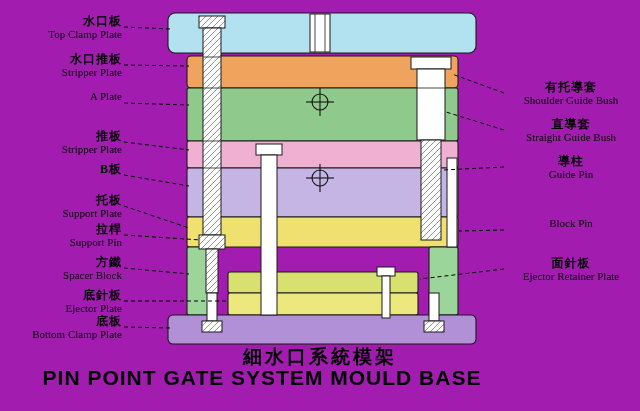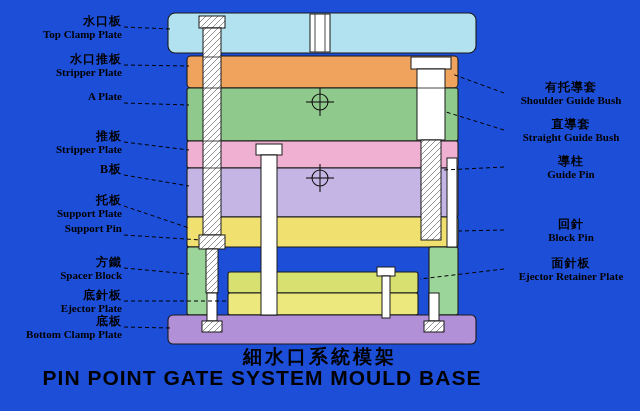--- a/index.html
+++ b/index.html
@@ -6,33 +6,33 @@
   html, body { width: 640px; height: 411px; }
   body {
     background: #fdfdfa;
     font-family: "Liberation Serif", serif;
     color: #000;
   }
   .page {
     position: relative;
     width: 640px;
     height: 411px;
-    background: #1d4ed8;
+    background: #a21caf;
     overflow: hidden;
   }
   svg.diagram { position: absolute; top: 0; left: 0; }
   .plate { stroke: #1a1a1a; stroke-width: 1.1; }
   .part  { stroke: #1a1a1a; stroke-width: 1; fill: #ffffff; }
   .thin  { stroke: #1a1a1a; stroke-width: 0.8; }
   .leader line { stroke: #000; stroke-width: 1; stroke-dasharray: 4 3; }
   .xhair { stroke: #111; stroke-width: 1.1; fill: none; }
 
   .label { position: absolute; line-height: 13px; }
   .label .zh { font-size: 12px; font-weight: bold; letter-spacing: 1px; line-height: 14px; }
-  .label .en { font-size: 11px; font-weight: bold; line-height: 13px; }
+  .label .en { font-size: 11px; font-weight: normal; line-height: 13px; }
   .left-lbl  { left: 2px;  width: 120px; text-align: right; }
   .right-lbl { left: 505px; width: 132px; text-align: center; }
 
   .title-zh {
     position: absolute; top: 344px; left: 160px; width: 320px;
     text-align: center; font-size: 19px; font-weight: bold; letter-spacing: 3px; font-family: Liberation Mono, monospace;
   }
   .title-en {
     position: absolute; top: 366px; left: 0; width: 524px;
     text-align: center; font-size: 21px; font-weight: bold; letter-spacing: 1px;
@@ -153,20 +153,21 @@
     <div class="en">Stripper Plate</div>
   </div>
   <div class="label left-lbl" style="top:162px">
     <div class="zh">B板</div>
   </div>
   <div class="label left-lbl" style="top:193px">
     <div class="zh">托板</div>
     <div class="en">Support Plate</div>
   </div>
   <div class="label left-lbl" style="top:222px">
+    <div class="zh">拉桿</div>
     <div class="en">Support Pin</div>
   </div>
   <div class="label left-lbl" style="top:255px">
     <div class="zh">方鐵</div>
     <div class="en">Spacer Block</div>
   </div>
   <div class="label left-lbl" style="top:288px">
     <div class="zh">底針板</div>
     <div class="en">Ejector Plate</div>
   </div>
@@ -181,21 +182,20 @@
   </div>
   <div class="label right-lbl" style="top:117px">
     <div class="zh">直導套</div>
     <div class="en">Straight Guide Bush</div>
   </div>
   <div class="label right-lbl" style="top:154px">
     <div class="zh">導柱</div>
     <div class="en">Guide Pin</div>
   </div>
   <div class="label right-lbl" style="top:217px">
-    <div class="zh">回針</div>
     <div class="en">Block Pin</div>
   </div>
   <div class="label right-lbl" style="top:256px">
     <div class="zh">面針板</div>
     <div class="en">Ejector Retainer Plate</div>
   </div>
 
   <div class="title-zh">細水口系統模架</div>
   <div class="title-en">PIN POINT GATE SYSTEM MOULD BASE</div>
 

